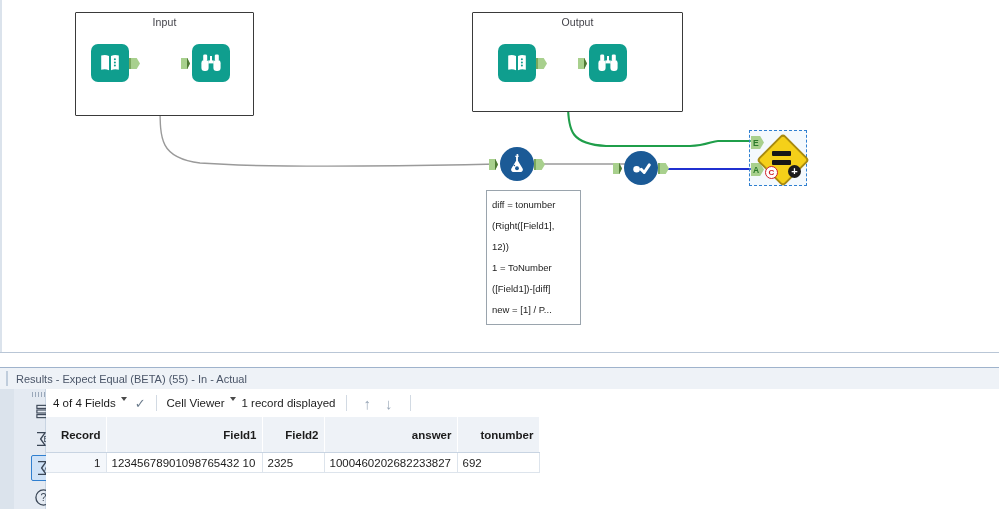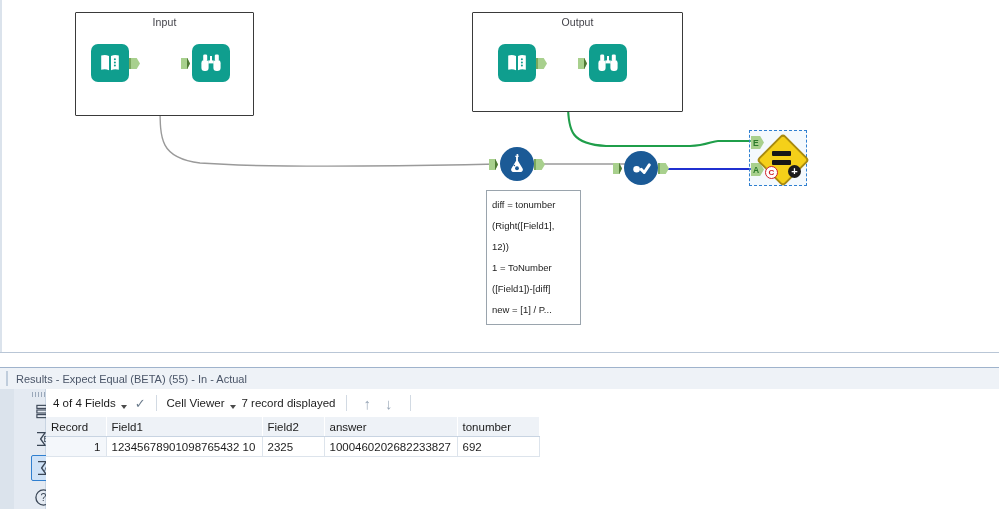--- a/index.html
+++ b/index.html
@@ -120,33 +120,33 @@
     position:absolute;left:17px;width:24px;height:24px;display:flex;
     align-items:center;justify-content:center;
   }
   .rail-btn.sel{border:1.5px solid #2f7fd0;background:#cfe2f7;border-radius:2px;}
   .rail-btn svg{display:block;}
 
   #toolbar{
     position:absolute;left:46px;top:0;width:953px;height:28px;background:#ffffff;
     display:flex;align-items:center;
   }
-  .tb-item{font-size:11.5px;color:#1c1c1c;display:flex;align-items:flex-end;}
+  .tb-item{font-size:11.5px;color:#1c1c1c;display:flex;align-items:flex-start;}
   .tb-caret{margin:0 6px 0 5px;width:0;height:0;border-left:3.5px solid transparent;
     border-right:3.5px solid transparent;border-top:4px solid #4a4a4a;}
   .tb-sep{width:1px;height:16px;background:#d2dae3;margin:0 10px;}
   .tb-check{color:#6b7b8c;font-size:13px;margin-left:2px;}
   .tb-arrow{color:#9aa8b8;font-size:15px;line-height:15px;margin:0 7px;}
 
   #grid{position:absolute;left:46px;top:28px;width:953px;height:106px;background:#fff;}
   table.res{border-collapse:collapse;table-layout:fixed;}
   table.res th{
     background:#eef2f7;border-right:1px solid #ffffff;border-bottom:1px solid #c8d4e2;
-    font-size:11.5px;font-weight:normal;color:#1c1c1c;text-align:left;
-    padding:2px 5px;height:15px;
+    font-size:11.5px;font-weight:bold;color:#1c1c1c;text-align:right;
+    padding:10px 5px;height:15px;
   }
   table.res td{
     border-right:1px solid #dde4ec;border-bottom:1px solid #dde4ec;
     font-size:11.5px;color:#1c1c1c;padding:2px 5px;height:15px;
     background:#ffffff;overflow:hidden;white-space:nowrap;
   }
   table.res td.num{text-align:right;background:#f4f7fb;}
   table.res th.numh{background:#eef2f7;}
 </style>
 </head>
@@ -324,21 +324,21 @@
         <div class="tb-item" style="margin-left:7px;">
           <span>4 of 4 Fields</span>
           <span class="tb-caret"></span>
         </div>
         <div class="tb-check">✓</div>
         <div class="tb-sep"></div>
         <div class="tb-item">
           <span>Cell Viewer</span>
           <span class="tb-caret"></span>
         </div>
-        <div class="tb-item">7 record displayed</div>
+        <div class="tb-item">1 record displayed</div>
         <div class="tb-sep"></div>
         <div class="tb-arrow">↑</div>
         <div class="tb-arrow">↓</div>
         <div class="tb-sep"></div>
       </div>
 
       <div id="grid">
         <table class="res">
           <colgroup>
             <col style="width:60px">

